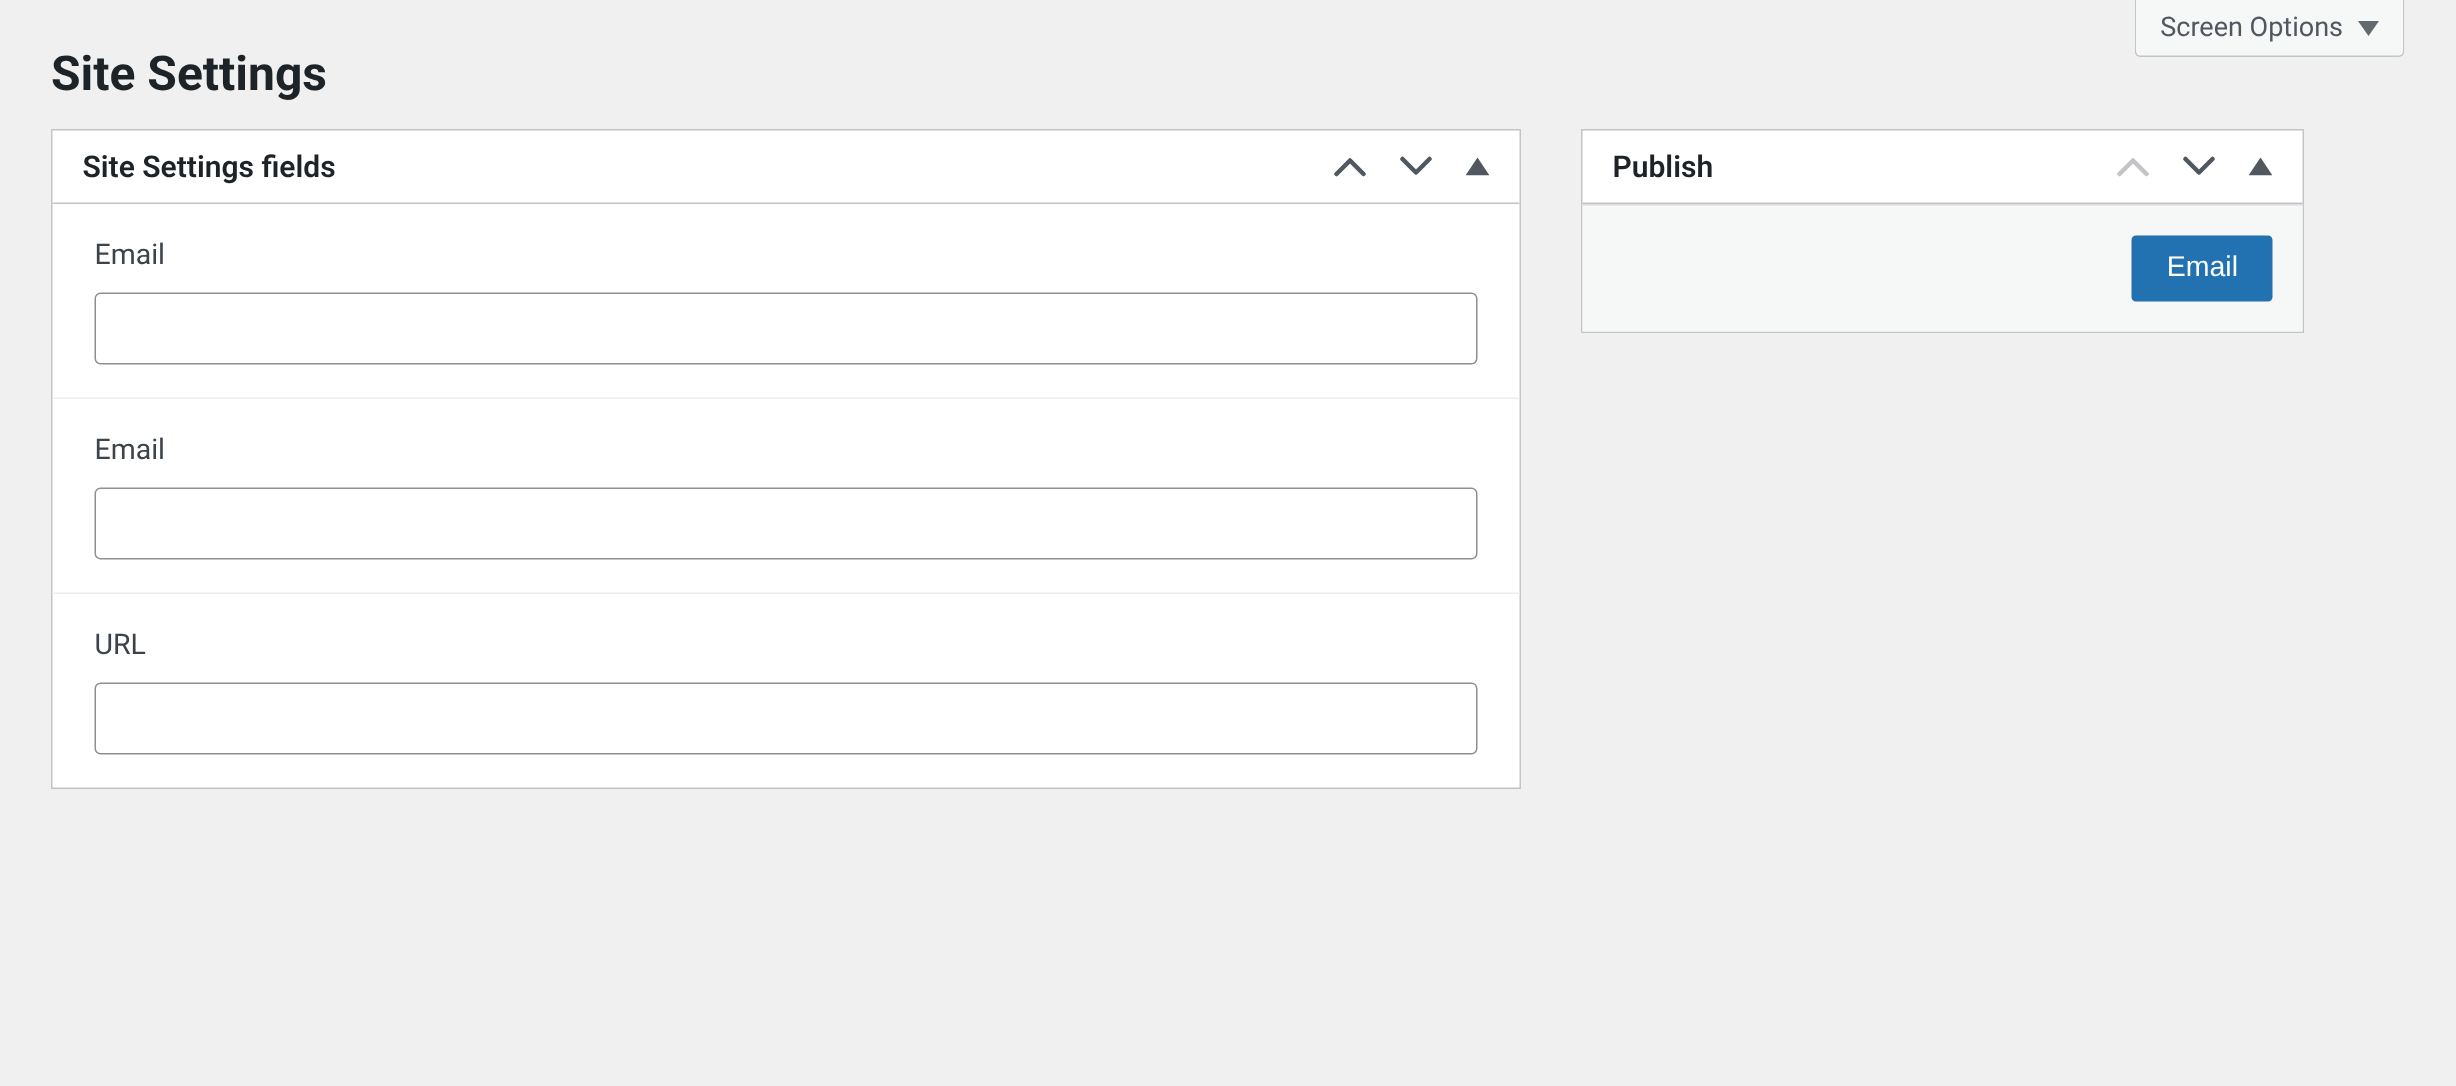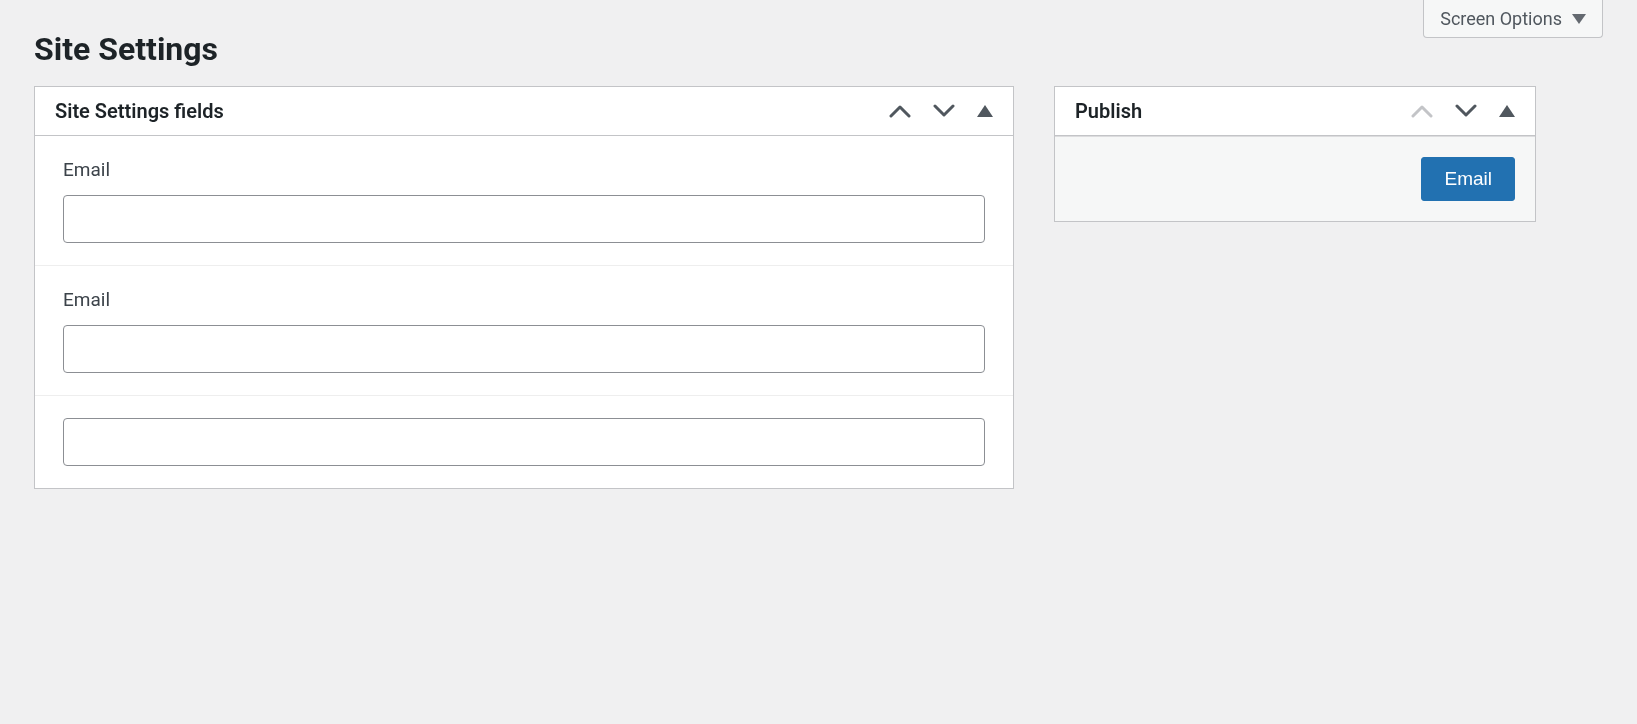--- a/index.html
+++ b/index.html
@@ -168,20 +168,21 @@
         <div>
           <div class="field-row">
             <label class="field-label">Email</label>
             <input class="field-input" type="text" value="" style="">
           </div>
           <div class="field-row">
             <label class="field-label">Email</label>
             <input class="field-input" type="text" value="" style="">
           </div>
           <div class="field-row">
+            <label class="field-label">URL</label>
             <input class="field-input" type="text" value="" style="">
           </div>
         </div>
       </div>
     </div>
 
     <div class="col-side">
       <div class="postbox">
         <div class="postbox-header">
           <h2>Publish</h2>

